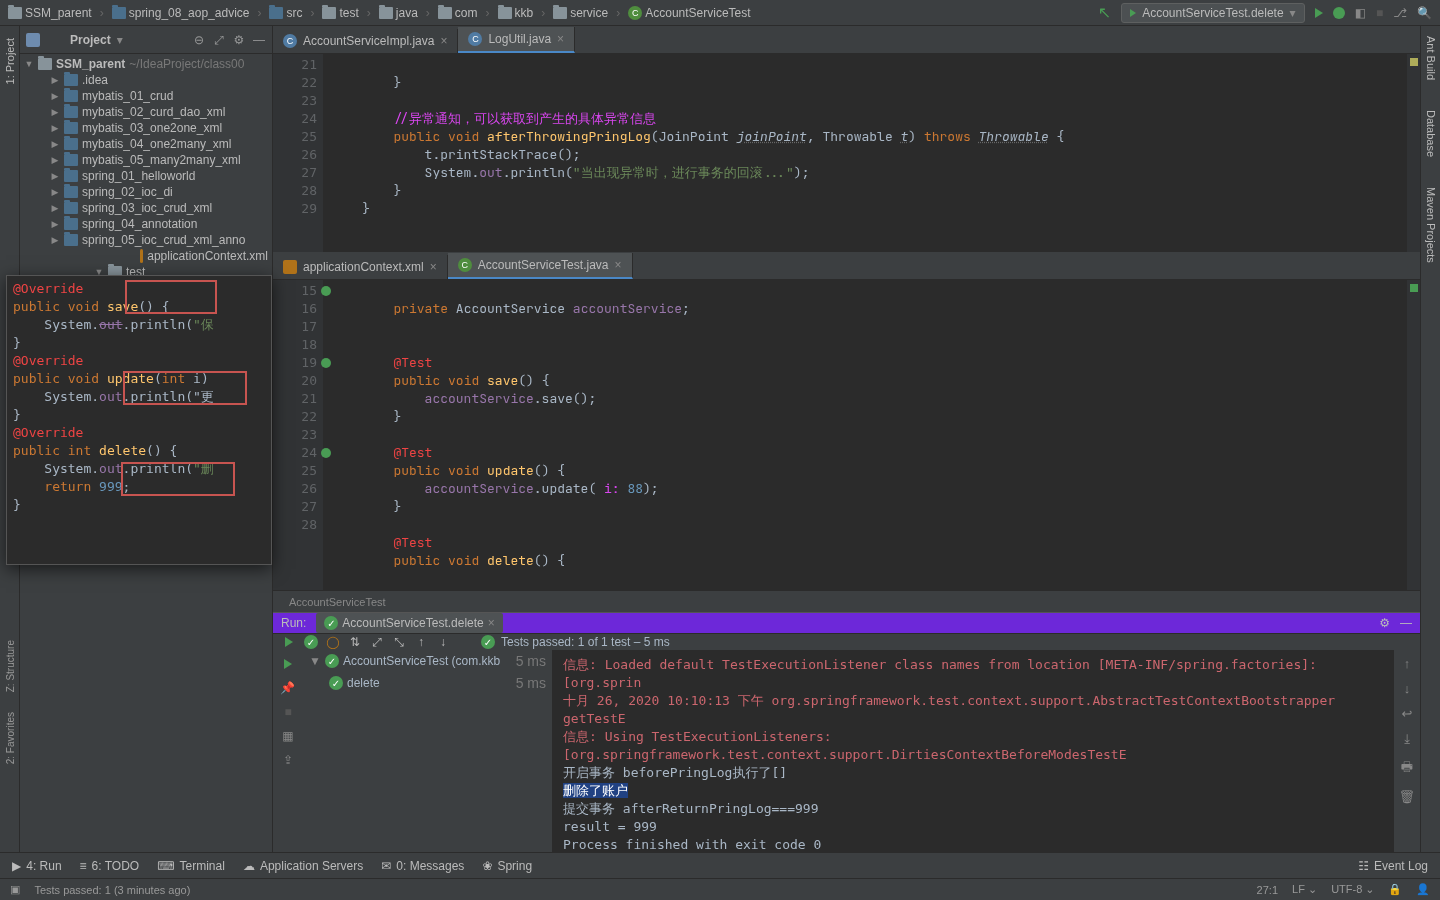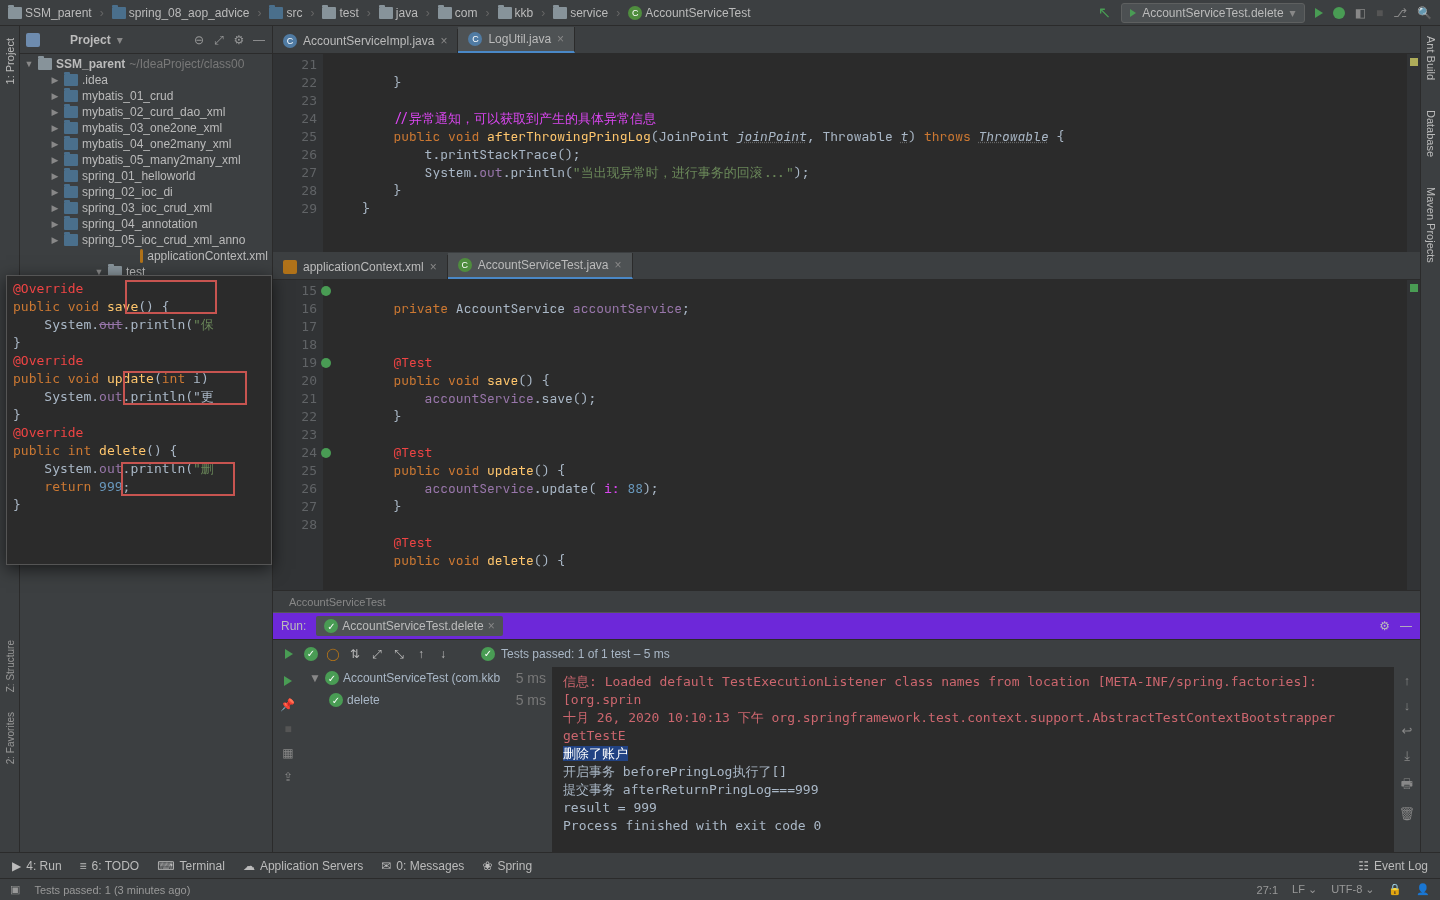--- a/index.html
+++ b/index.html
@@ -472,22 +472,23 @@
           </div>
           <div class="row" style="padding-left:26px;">
             <span class="ok-circle">✓</span>
             <span>delete</span>
             <span class="ms">5 ms</span>
           </div>
         </div>
         <div class="console" id="console">
             <div class="red">信息: Loaded default TestExecutionListener class names from location [META-INF/spring.factories]: [org.sprin</div>
             <div class="red">十月 26, 2020 10:10:13 下午 org.springframework.test.context.support.AbstractTestContextBootstrapper getTestE</div>
+            <div class="red">信息: Using TestExecutionListeners: [org.springframework.test.context.support.DirtiesContextBeforeModesTestE</div>
+            <div>开启事务 beforePringLog执行了[]</div>
             <div><span class="sel-text">删除了账户</span></div>
-            <div>开启事务 beforePringLog执行了[]</div>
             <div>提交事务 afterReturnPringLog===999</div>
             <div>result = 999</div>
             <div></div>
             <div>Process finished with exit code 0</div>
           </div>
         <div class="run-right-rail">
           <span class="ico">↑</span>
           <span class="ico">↓</span>
           <span class="ico">↩</span>
           <span class="ico">⤓</span>

